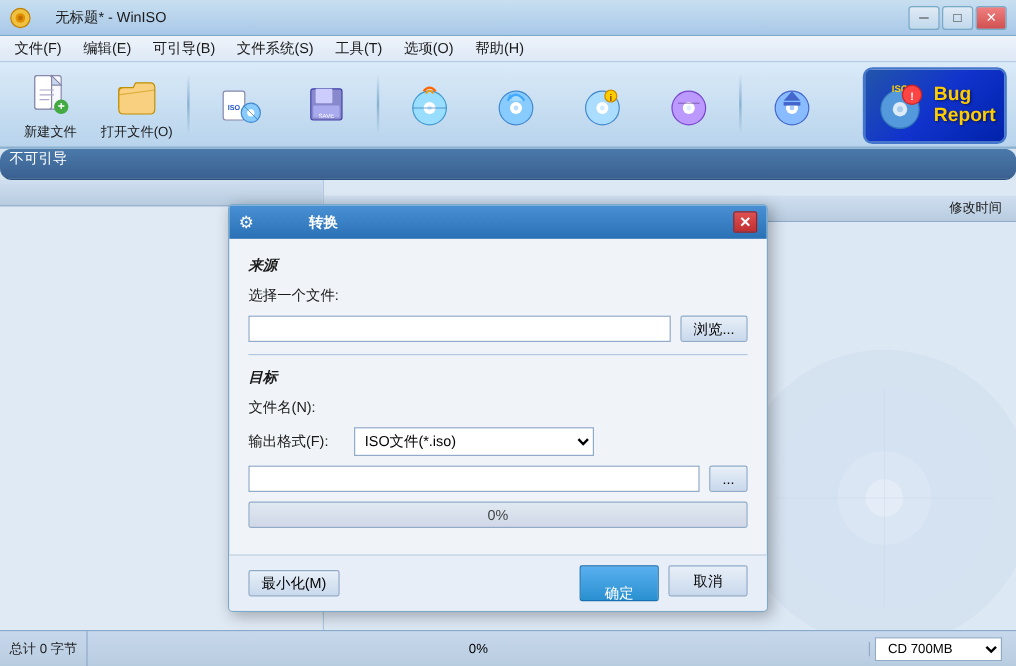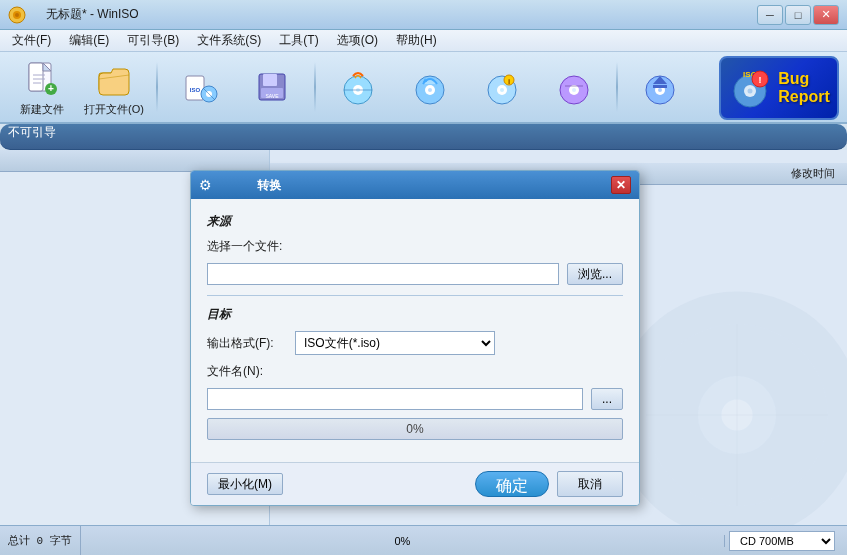--- a/index.html
+++ b/index.html
@@ -223,21 +223,20 @@
       gap: 0;
     }
     .status-segment {
       display: flex;
       align-items: center;
       padding: 0 8px;
       height: 100%;
       border-right: 1px solid #90aac8;
       font-size: 11px;
       color: #1a1a1a;
-      font-family: Liberation Mono, monospace;
     }
     .status-segment:first-child { padding-left: 0; }
     .status-middle {
       flex: 1;
       text-align: center;
       border-right: 1px solid #90aac8;
       font-size: 11px;
     }
     .status-right {
       display: flex;
@@ -384,26 +383,26 @@
     .dialog-footer {
       display: flex;
       justify-content: space-between;
       align-items: center;
       padding: 8px 16px;
       border-top: 1px solid #c0d0e0;
       background: #e8eef8;
     }
     .dialog-ok-btn {
       height: 26px;
-      padding: 4px 20px;
+      padding: 14px 20px;
       background: linear-gradient(to bottom, #5ab0f0, #2a90d0);
       border: 1px solid #1a70b0;
-      border-radius: 13px;
+      border-radius: 2px;
       color: white;
-      font-size: 16px;
+      font-size: 12px;
       cursor: pointer;
     }
     .dialog-cancel-btn {
       height: 26px;
       padding: 0 20px;
       background: linear-gradient(to bottom, #e8f0f8, #c8d8ec);
       border: 1px solid #90aac8;
       border-radius: 2px;
       font-size: 12px;
       cursor: pointer;
@@ -622,30 +621,30 @@
         <div class="dialog-row">
           <input class="dialog-input" type="text" value="" style="flex: 1 1 0%;">
           <button class="dialog-btn">浏览...</button>
         </div>
 
         <div class="dialog-separator"></div>
 
         <div class="dialog-section-label">目标</div>
 
         <div class="dialog-row">
+          <span class="dialog-row-label">文件名(N):</span>
+        </div>
+
+        <div class="dialog-row">
           <span class="dialog-row-label">输出格式(F):</span>
           <select class="dialog-select">
             <option>ISO文件(*.iso)</option>
             <option>BIN文件(*.bin)</option>
             <option>NRG文件(*.nrg)</option>
           </select>
-        </div>
-
-        <div class="dialog-row">
-          <span class="dialog-row-label">文件名(N):</span>
         </div>
         <div class="dialog-row">
           <input class="dialog-input" type="text" value="" style="flex: 1 1 0%;">
           <button class="dialog-btn">...</button>
         </div>
 
         <div class="dialog-progress-bar">
           <span>0%</span>
         </div>
       </div>

